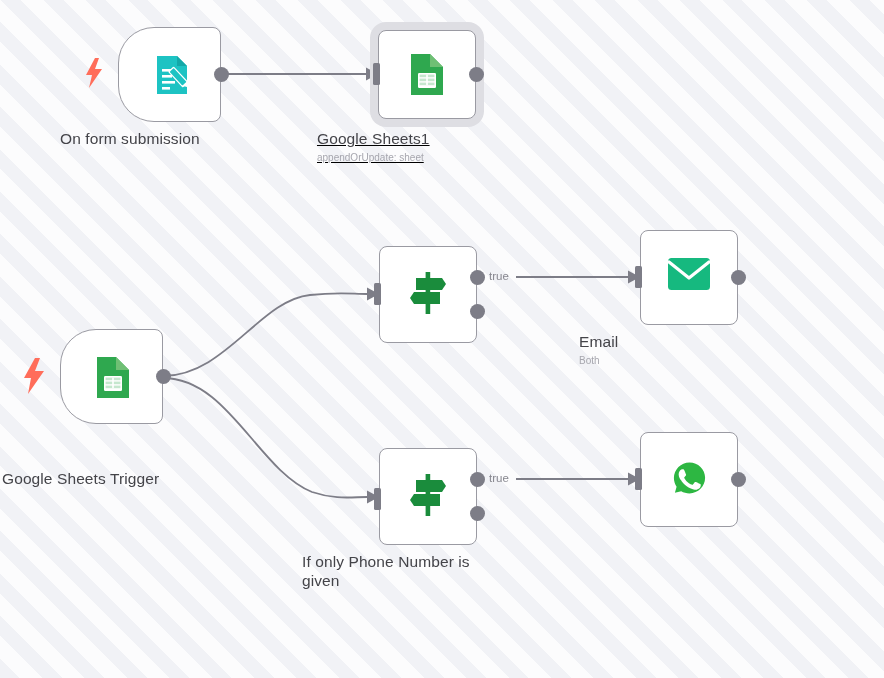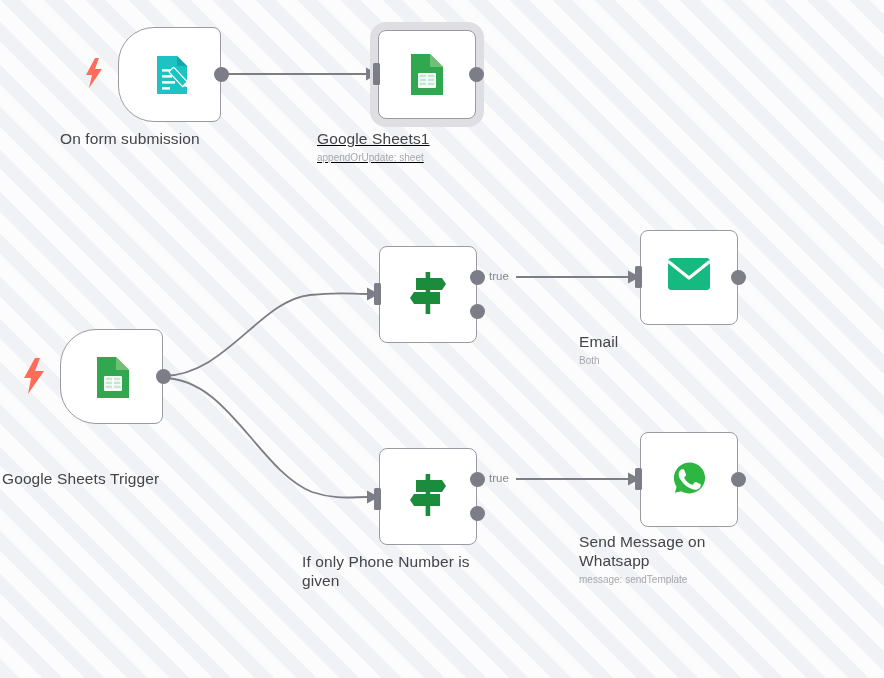--- a/index.html
+++ b/index.html
@@ -319,19 +319,14 @@
                  c4.6 1.81 5.53 1.45 6.53 1.36 c1 -0.09 3.22 -1.32 3.67 -2.59 c0.45 -1.27 0.45 -2.36 0.32 -2.59
                  c-0.14 -0.23 -0.5 -0.36 -1.05 -0.64 c-0.55 -0.27 -3.22 -1.59 -3.72 -1.77 c-0.5 -0.18 -0.86 -0.27 -1.23 0.27
                  c-0.36 0.55 -1.4 1.77 -1.72 2.13 c-0.32 0.36 -0.63 0.41 -1.18 0.14 c-0.55 -0.27 -2.3 -0.85 -4.38 -2.7
                  c-1.62 -1.44 -2.71 -3.22 -3.03 -3.77 c-0.32 -0.55 -0.03 -0.84 0.24 -1.11 c0.25 -0.25 0.55 -0.64 0.82 -0.96
                  c0.27 -0.32 0.36 -0.55 0.55 -0.91 c0.18 -0.36 0.09 -0.68 -0.05 -0.95 c-0.14 -0.27 -1.2 -2.93 -1.64 -4 z" fill="#ffffff"></path>
       </svg>
     </div>
     <div class="dot-out" style="left:91px; top:40px;"></div>
   </div>
 
-  <div class="caption" style="left:579px; top:533px; width:220px;">
-    <span class="title">Send Message on
-Whatsapp</span>
-    <span class="subtitle">message: sendTemplate</span>
-  </div>
 
 </div>
 
 </body></html>

